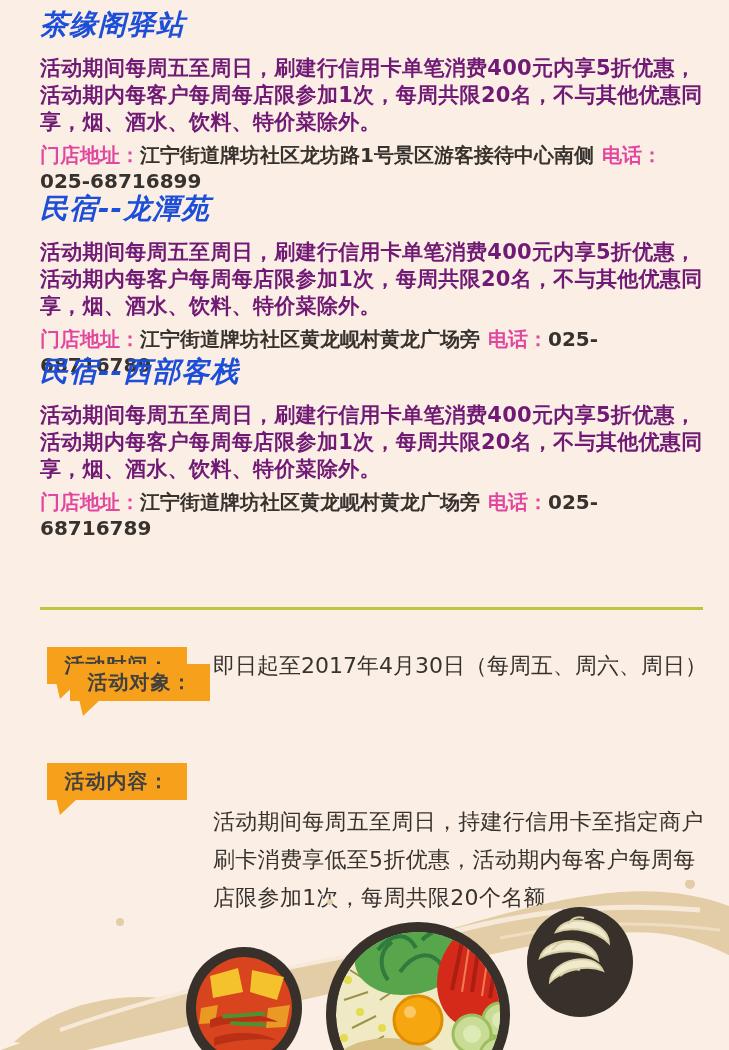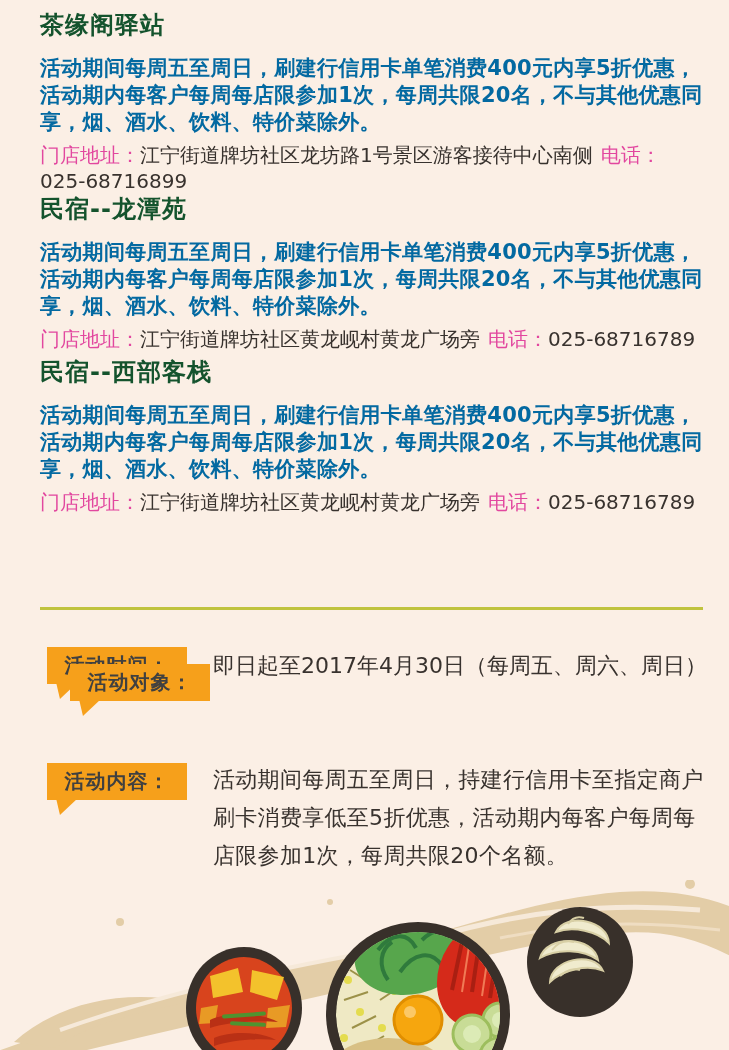--- a/index.html
+++ b/index.html
@@ -1,43 +1,43 @@
 <!DOCTYPE html>
 <html><head>
 <meta charset="utf-8">
 <style>
   html,body{margin:0;padding:0;}
   body{font-family:"DejaVu Sans","Liberation Sans",sans-serif;}
   .page{position:relative;width:729px;height:1050px;background:#FBEFE5;overflow:hidden;}
 
   
   .merchant{position:absolute;left:40px;width:663px;}
-  .merchant-title{font-size:24px;font-weight:bold;color:#14532d;letter-spacing:1px;line-height:30px;}
-  .merchant-desc{margin-top:15px;font-size:21px;font-weight:600;color:#0369a1;line-height:27px;letter-spacing:0.3px;}
-  .merchant-addr{margin-top:6px;font-size:20px;font-weight:400;line-height:26px;color:#38322E;}
+  .merchant-title{font-size:28px;font-weight:bold;color:#1d4ed8;letter-spacing:1px;line-height:30px;font-style:italic;}
+  .merchant-desc{margin-top:15px;font-size:21px;font-weight:600;color:#701a75;line-height:27px;letter-spacing:0.3px;}
+  .merchant-addr{margin-top:6px;font-size:20px;font-weight:700;line-height:26px;color:#38322E;}
   .pink{color:#E2479F;}
   .phone-label{margin-left:8px;}
 
   
   .region-title{position:absolute;left:40px;top:560px;font-size:31px;font-weight:bold;color:#F5921D;letter-spacing:2px;}
   .divider{position:absolute;left:40px;top:607px;width:663px;height:3px;background:#C0C33E;}
 
   
   .tag{position:absolute;left:47px;width:140px;height:37px;background:#F6A01B;border-radius:0;
        display:flex;align-items:center;justify-content:center;
        color:#404040;font-size:20px;font-weight:bold;letter-spacing:1px;}
   .tag::after{content:"";position:absolute;left:9px;top:35px;width:22px;height:17px;background:#F6A01B;
        clip-path:polygon(0 0,100% 0,18% 100%);}
   .tag-time{top:647px;}
   .tag-target{top:664px;margin-left:23px;}
   .tag-content{top:763px;text-align:center;}
   .detail-value{position:absolute;left:213px;width:495px;font-size:22px;font-weight:400;color:#38322E;}
   .value-time{top:651px;line-height:30px;}
   .value-target{top:706px;line-height:30px;}
-  .value-content{top:761px;line-height:38px;letter-spacing:0.3px;}
+  .value-content{top:803px;line-height:38px;letter-spacing:0.3px;}
 
   .illustration{position:absolute;left:0;top:880px;width:729px;height:170px;}
 </style>
 </head>
 <body>
 
 <div class="page">
 
   <div class="merchant" style="top:10px;">
     <div class="merchant-title">茶缘阁驿站</div>

